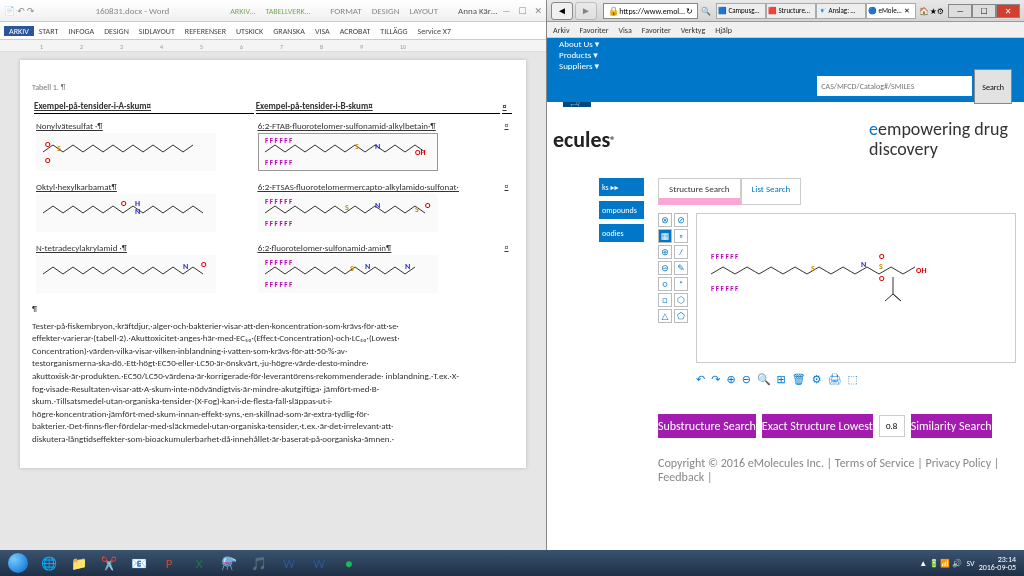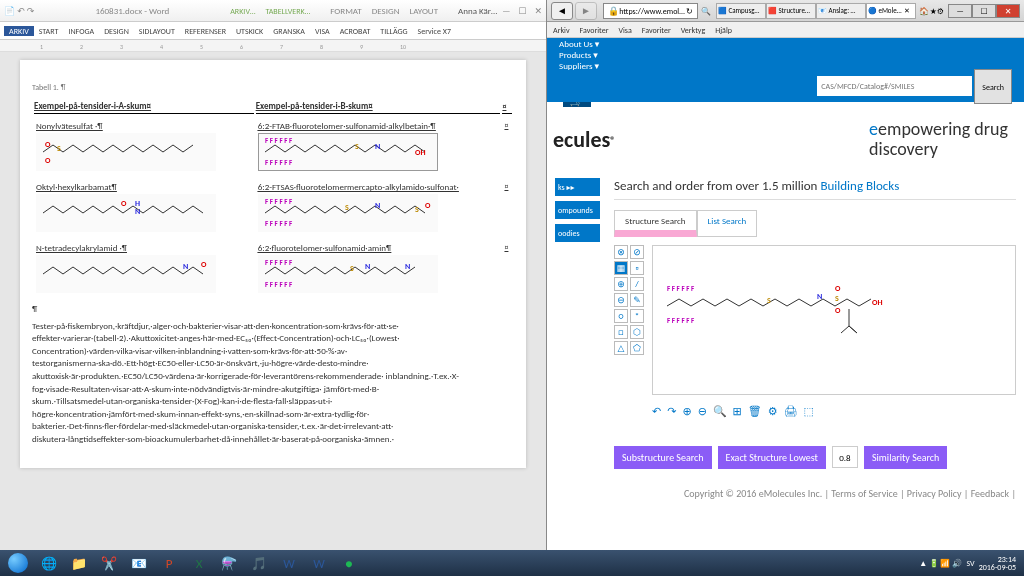--- a/index.html
+++ b/index.html
@@ -64,39 +64,39 @@
 .em-nav .nav-item { margin-right:14px; cursor:pointer; }
 .em-nav .cart { width:28px; height:28px; background:#004a80; margin-left:4px; display:flex; align-items:center; justify-content:center; font-size:12px; }
 .em-nav .guest { margin-left:auto; }
 .em-searchbar { height:32px; background:#0077c8; display:flex; align-items:center; justify-content:flex-end; padding:0 12px; }
 .em-searchbar input { width:155px; height:20px; border:none; font-size:8px; padding:0 4px; }
 .em-searchbar button { height:35px; border:1px solid #888; background:#e2e2e2; font-size:8px; padding:12px 7px; margin-left:2px; }
 .em-hero { display:flex; align-items:center; padding:18px 16px 18px 6px; }
 .em-hero .logo { font-size:22px; font-weight:bold; color:#222; }
 .em-hero .tagline { margin-left:auto; font-size:18px; color:#333; line-height:1.1; }
 .em-hero .tagline .e { color:#0077c8; }
-.em-content { display:flex; padding:0 8px; }
+.em-content { display:flex; padding:0 8px;margin-left:44px; }
 .em-side { width:45px; }
 .em-side .pill { background:#0077c8; color:#fff; font-size:8px; padding:4px 3px; margin-bottom:5px; }
 .em-main { flex:1; padding-left:14px; }
 .em-main .prompt { font-size:13px; color:#333; margin-bottom:10px; padding-bottom:6px; border-bottom:1px solid #ddd; }
 .em-main .prompt .bb { color:#0077c8; }
 .em-tabs { display:flex; margin-bottom:8px; }
 .em-tabs .et { font-size:9px; padding:4px 10px; border:1px solid #ccc; color:#0077c8; cursor:pointer; }
 .em-tabs .et.active { background:#fff; border-bottom:7px solid #f9a8d4; color:#333; }
 .em-draw { display:flex; }
 .em-tools { width:34px; display:flex; flex-wrap:wrap; gap:2px; align-content:flex-start; }
 .em-tools .t { width:14px; height:14px; border:1px solid #bbb; font-size:9px; color:#0077c8; display:flex; align-items:center; justify-content:center; cursor:pointer; }
 .em-tools .t.sel { background:#0077c8; color:#fff; }
 .em-canvas { flex:1; height:150px; border:1px solid #ccc; margin-left:4px; position:relative; background:#fff; }
 .em-actions { display:flex; gap:6px; margin-top:28px; align-items:center; }
-.em-actions .ab { background:#8b5cf6; color:#fff; border:none; font-size:10px; padding:5px 8px; cursor:pointer; }
+.em-actions .ab { background:#a21caf; color:#fff; border:none; font-size:12px; padding:5px 0; cursor:pointer; }
 .em-actions input { width:26px; height:22px; border:1px solid #ccc; text-align:center; font-size:9px; }
 .em-mini { display:flex; gap:6px; margin-top:10px; color:#0077c8; font-size:11px; padding-left:38px; }
-.em-foot { margin-top:18px; font-size:10px; color:#888; text-align:right; }
+.em-foot { margin-top:18px; font-size:12px; color:#888; text-align:left; }
 
 .ie-status { height:14px; background:#f0f0f0; border-top:1px solid #ccc; font-size:8px; display:flex; align-items:center; padding:0 6px; color:#555; }
 .ie-status .r { margin-left:auto; display:flex; gap:6px; align-items:center; }
 .ie-status .slider { width:60px; height:3px; background:#ccc; position:relative; }
 .ie-status .slider::after { content:''; width:6px; height:8px; background:#888; position:absolute; left:30px; top:-3px; }
 
 
 .taskbar { position:absolute; bottom:0; left:0; width:1024px; height:26px; background:linear-gradient(#3a526f,#1e3046); display:flex; align-items:center; padding:0 2px; }
 .taskbar .start { width:32px; height:24px; display:flex; align-items:center; justify-content:center; }
 .taskbar .start .orb { width:20px; height:20px; border-radius:50%; background:radial-gradient(circle at 30% 30%,#7cf,#06c); }
@@ -343,23 +343,20 @@
         <div>discovery</div>
       </div>
     </div>
     <div class="em-content">
       <div class="em-side">
         <div class="pill">ks  ▸▸</div>
         <div class="pill">ompounds</div>
         <div class="pill">oodies</div>
       </div>
       <div class="em-main">
-        <div class="prompt">
-          <span>Search and order from over 1.5 million </span><span class="bb">Building Blocks</span>
-        </div>
         <div class="em-tabs">
           <div class="et active">Structure Search</div>
           <div class="et">List Search</div>
         </div>
         <div class="em-draw">
           <div class="em-tools">
             <div class="t">⊗</div>
             <div class="t">⊘</div>
             <div class="t sel">▦</div>
             <div class="t">▫</div>

